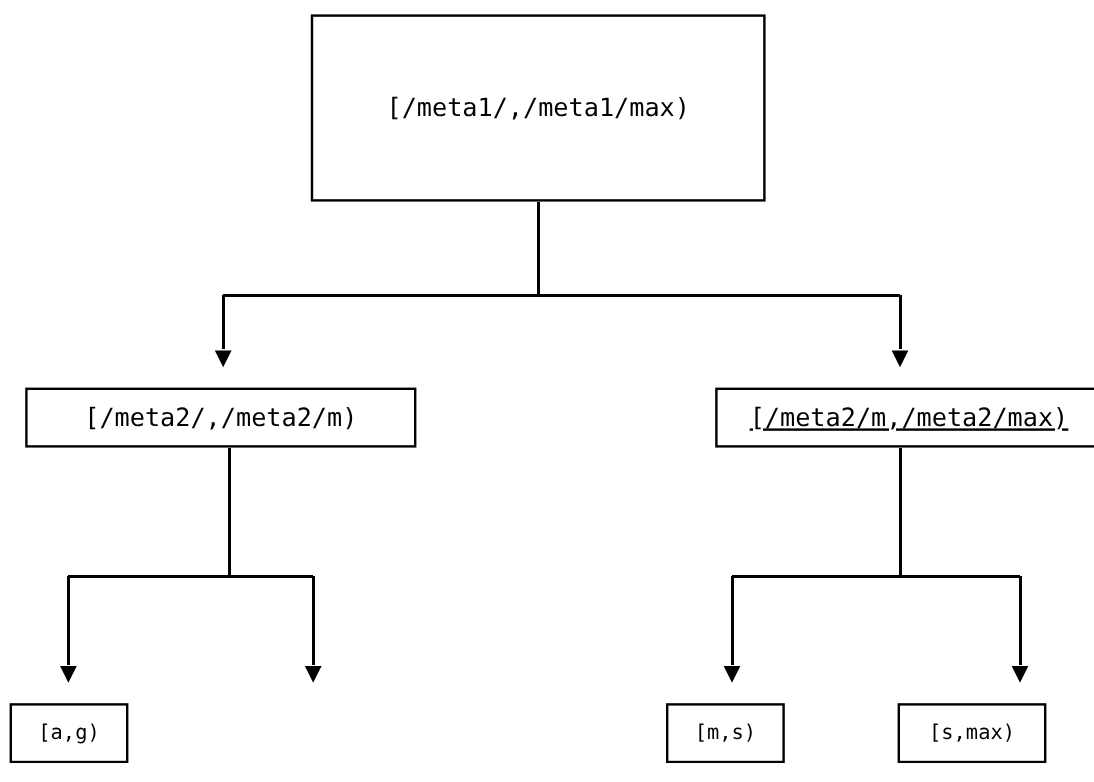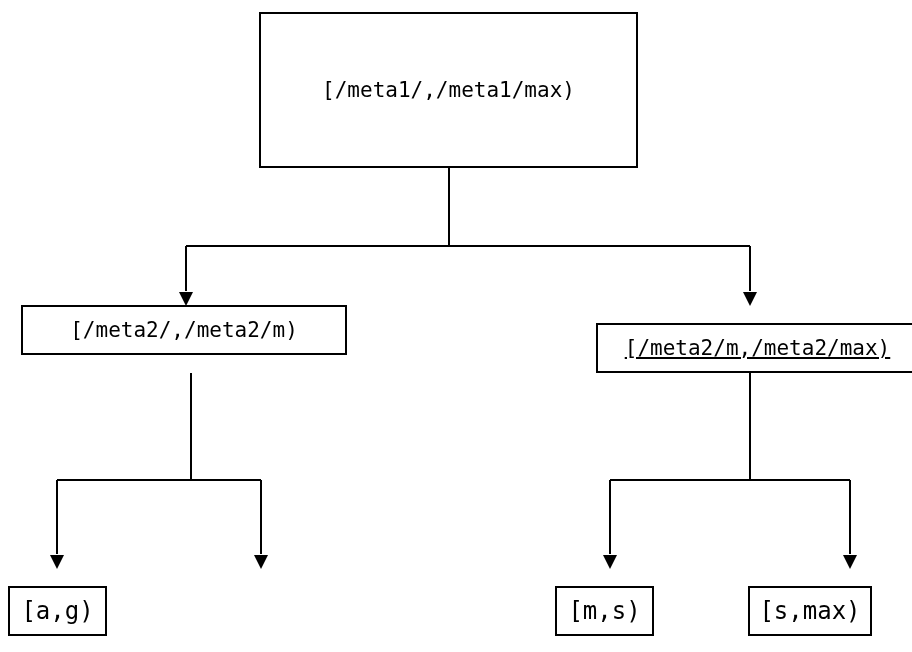--- a/index.html
+++ b/index.html
@@ -33,21 +33,21 @@
     z-index: 2;
   }
   .node-label {
     font-family: "DejaVu Sans Mono", "Liberation Mono", monospace;
     color: #000000;
     white-space: pre;
     letter-spacing: 0px;
   }
   .root-node .node-label { font-size: 21px; }
   .mid-node  .node-label { font-size: 21px; }
-  .leaf-node .node-label { font-size: 24px; }
+  .leaf-node .node-label { font-size: 17px; }
 </style>
 </head>
 <body>
 
 <div id="canvas">
 
   <svg id="edges" viewBox="0 0 912 652">
     <g stroke="#000000" stroke-width="2.5" fill="none" shape-rendering="crispEdges">
 
       <path d="M449,168 L449,246"></path>
@@ -73,21 +73,21 @@
       <polygon points="254,555 268,555 261,569"></polygon>
       <polygon points="603,555 617,555 610,569"></polygon>
       <polygon points="843,555 857,555 850,569"></polygon>
     </g>
   </svg>
 
   <div class="node root-node" style="left:259px; top:12px; width:379px; height:156px;">
     <span class="node-label">[/meta1/,/meta1/max)</span>
   </div>
 
-  <div class="node mid-node" style="left:21px; top:305px; width:326px; height:50px;">
+  <div class="node mid-node" style="left:21px; top:323px; width:326px; height:50px;">
     <span class="node-label">[/meta2/,/meta2/m)</span>
   </div>
 
   <div class="node mid-node" style="left:596px; top:323px; width:323px; height:50px;text-decoration:underline;">
     <span class="node-label">[/meta2/m,/meta2/max)</span>
   </div>
 
   <div class="node leaf-node" style="left:8px; top:586px; width:99px; height:50px;">
     <span class="node-label">[a,g)</span>
   </div>

